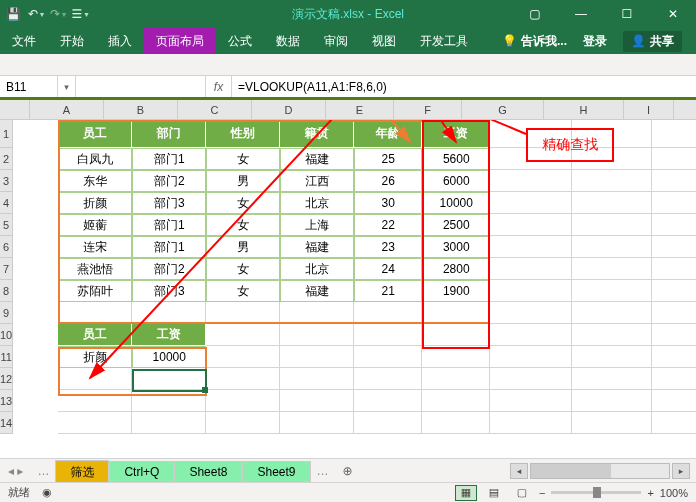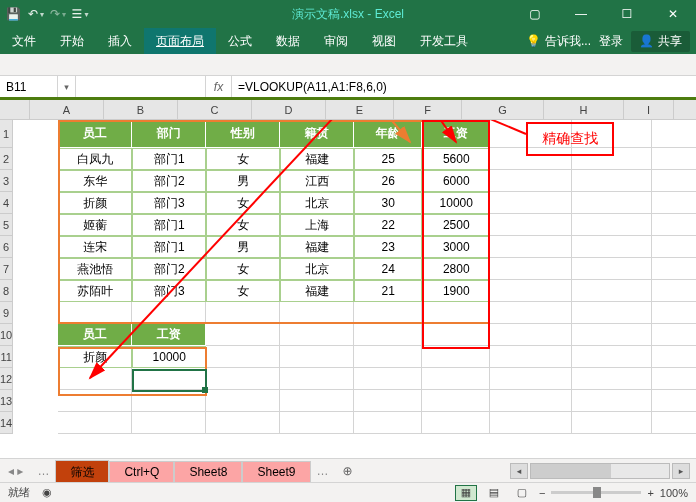--- a/index.html
+++ b/index.html
@@ -9,22 +9,22 @@
 .titlebar { background: #217346; height: 28px; display: flex; align-items: center; color: #fff; font-size: 12px; position: relative; }
 .titlebar-left { display: flex; align-items: center; gap: 6px; padding-left: 6px; }
 .qat-icon { width: 16px; height: 16px; display: flex; align-items: center; justify-content: center; opacity: 0.9; }
 .titlebar-center { position: absolute; left: 50%; transform: translateX(-50%); color: #5eead4; }
 .titlebar-right { position: absolute; right: 0; display: flex; height: 100%; }
 .win-btn { width: 46px; display: flex; align-items: center; justify-content: center; color: #fff; }
 
 
 .ribbon-tabs { background: #217346; height: 26px; display: flex; align-items: center; font-size: 12px; color: #fff; position: relative; }
 .ribbon-tab { padding: 0 12px; height: 100%; display: flex; align-items: center; cursor: pointer; }
-.ribbon-tab.active { background: #0f766e; text-decoration: underline; }
-.ribbon-right { margin-left: auto; display: flex; align-items: center; padding-right: 6px; gap: 8px; }
+.ribbon-tab.active { background: #a21caf; }
+.ribbon-right { margin-left: auto; display: flex; align-items: center; padding-right: 14px; gap: 16px; font-weight: bold; }
 .share-btn { background: #1a5c38; padding: 2px 8px; border-radius: 2px; display: flex; align-items: center; gap: 4px; }
 
 
 .ribbon-content { background: #f3f2f1; height: 22px; border-bottom: 1px solid #d4d4d4; }
 
 
 .formula-bar { height: 24px; display: flex; align-items: center; border-bottom: 3px solid #4d7c0f; font-size: 12px; background: #fff; }
 .name-box { width: 58px; padding: 0 6px; border-right: 1px solid #d4d4d4; height: 100%; display: flex; align-items: center; }
 .name-box-dd { width: 18px; height: 100%; display: flex; align-items: center; justify-content: center; border-right: 1px solid #d4d4d4; color: #666; font-size: 9px; }
 .fx-gap { width: 130px; border-right: 1px solid #d4d4d4; height: 100%; }
@@ -47,37 +47,37 @@
 svg.overlay { position: absolute; left: 0; top: 0; pointer-events: none; }
 .row { display: flex; height: 22px; }
 .row.tall { height: 28px; }
 .cell { border-right: 1px solid #d4d4d4; border-bottom: 1px solid #d4d4d4; display: flex; align-items: center; justify-content: center; font-size: 12px; padding: 0 4px; overflow: hidden; white-space: nowrap; }
 
 .tbl-head { background: #70ad47; color: #fff; font-weight: bold; border-right: 1px solid #fff; border-bottom: 1px solid #fff; }
 .tbl-cell { border: 1px solid #a9d08e; border-right: 1px solid #a9d08e; border-bottom: 1px solid #a9d08e; text-align: right; }
 
 
 .callout { position: absolute; border: 2px solid #ff0000; color: #ff0000; font-size: 14px; padding: 6px 14px; background: transparent; }
-.callout.exact { left: 468px; top: 2px; }
+.callout.exact { left: 468px; top: 8px; }
 
 
 .orange-box { position: absolute; border: 2px solid #ed7d31; pointer-events: none; }
 .orange-box.main { left: 0px; top: 0px; width: 432px; height: 204px; }
 .orange-box.small { left: 0px; top: 227px; width: 149px; height: 49px; }
 .red-box { position: absolute; border: 2px solid #ff0000; pointer-events: none; left: 364px; top: 0px; width: 68px; height: 229px; }
 
 
 .active-cell { position: absolute; border: 2px solid #217346; left: 74px; top: 249px; width: 75px; height: 23px; pointer-events: none; }
 .active-dot { position: absolute; right: -3px; bottom: -3px; width: 6px; height: 6px; background: #217346; }
 
 
 .sheet-tabs { position: absolute; bottom: 20px; left: 0; right: 0; height: 24px; background: #f3f2f1; border-top: 1px solid #d4d4d4; display: flex; align-items: center; font-size: 12px; }
 .tab-nav { display: flex; padding: 0 8px; gap: 4px; color: #888; }
-.sheet-tab { padding: 3px 14px; border: 1px solid #ccc; border-bottom: none; background: #c2410c; margin-top: 2px; }
-.sheet-tab.inactive { background: #fca5a5; }
+.sheet-tab { padding: 3px 14px; border: 1px solid #ccc; border-bottom: none; background: #eab308; margin-top: 2px; }
+.sheet-tab.inactive { background: #86efac; }
 .add-sheet { padding: 0 8px; color: #666; }
 .sheet-tabs .hscroll { margin-left: auto; display: flex; align-items: center; gap: 2px; padding-right: 6px; }
 .scroll-btn { width: 18px; height: 16px; background: #ddd; border: 1px solid #bbb; display: flex; align-items: center; justify-content: center; font-size: 9px; color: #555; }
 .scroll-track { width: 140px; height: 16px; background: #e8e8e8; border: 1px solid #bbb; position: relative; }
 .scroll-thumb { position: absolute; left: 0; top: 0; width: 80px; height: 100%; background: #cdcdcd; }
 
 
 .status-bar { position: absolute; bottom: 0; left: 0; right: 0; height: 20px; background: #f3f2f1; border-top: 1px solid #d4d4d4; display: flex; align-items: center; font-size: 11px; padding: 0 8px; gap: 12px; color: #444; }
 .status-right { margin-left: auto; display: flex; align-items: center; gap: 6px; }
 .view-btn { width: 22px; height: 16px; display: flex; align-items: center; justify-content: center; border: 1px solid transparent; }

